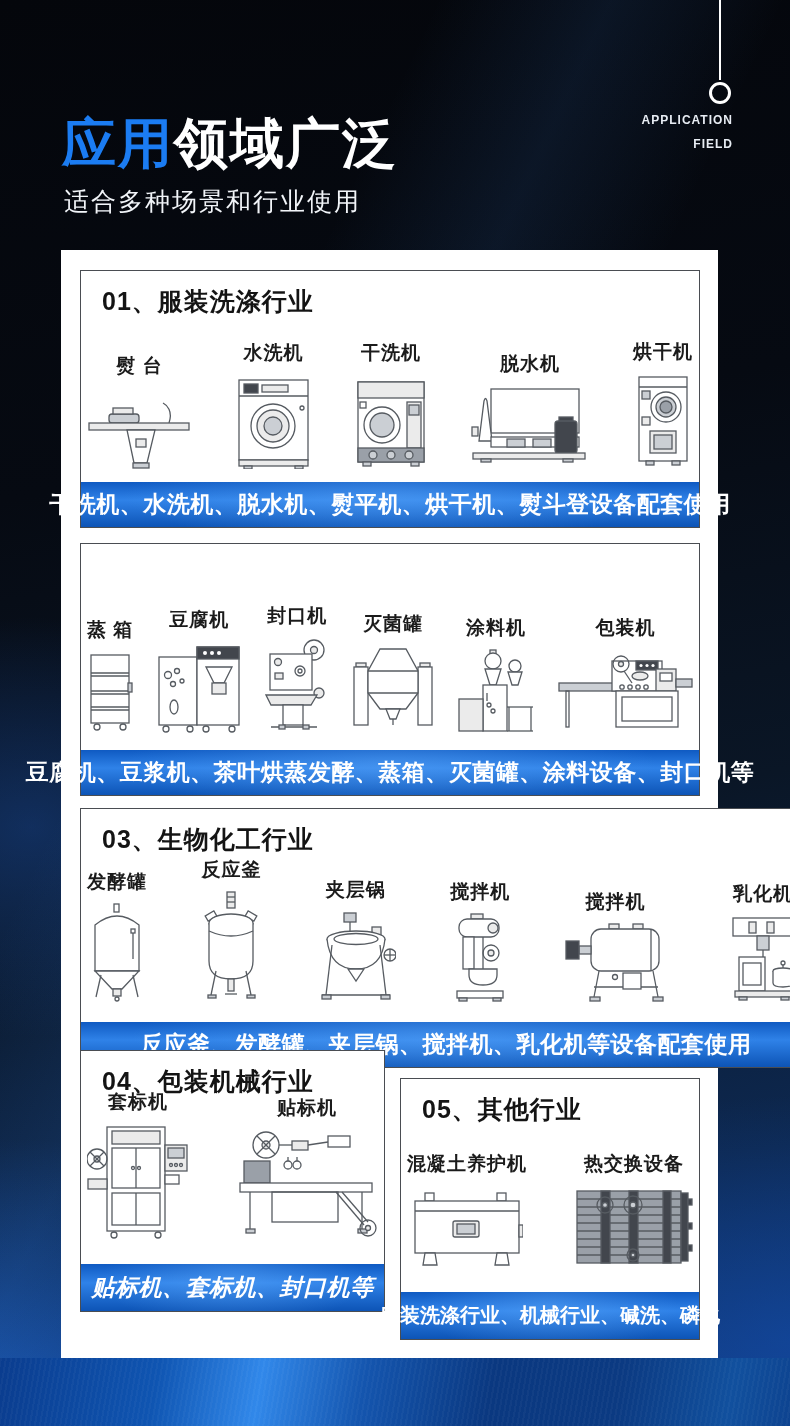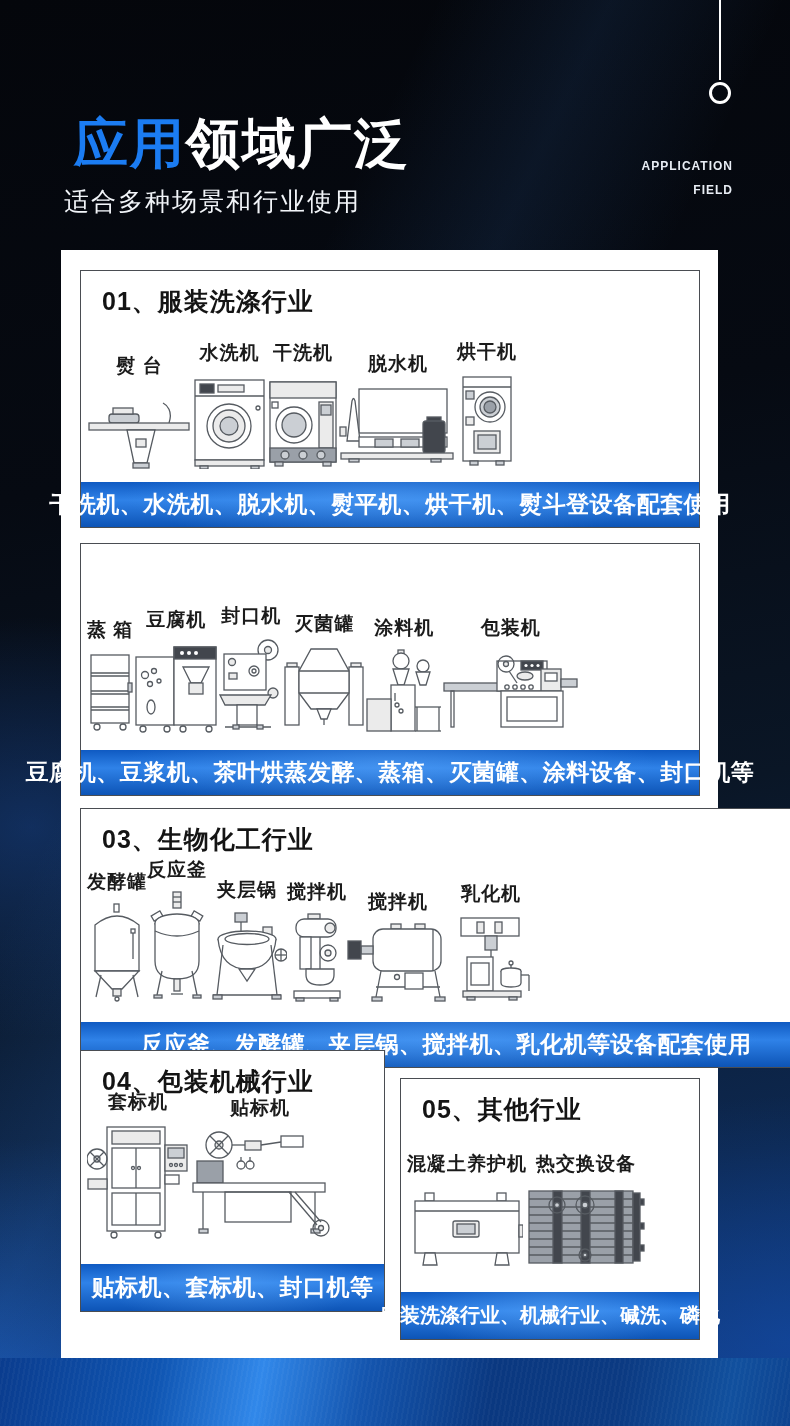--- a/index.html
+++ b/index.html
@@ -22,66 +22,66 @@
     position:absolute;left:0;top:1358px;width:790px;height:68px;
     background:
       repeating-linear-gradient(100deg, rgba(255,255,255,.03) 0 2px, transparent 2px 5px),
       linear-gradient(100deg,#0a3c8e 0%,#0f55b2 20%,#3188ea 33%,#1455ae 46%,#0a3880 62%,#0b3a82 78%,#11509e 92%,#0d4390 100%);
   }
   
   .hero-title{
     position:absolute;left:62px;top:72px;font-size:54px;font-weight:900;
     letter-spacing:2px;color:#ffffff;white-space:nowrap;
   }
-  .hero-title .hl{color:#1b7cf2;margin-left:12px;}
+  .hero-title .hl{color:#1b7cf2;}
   .hero-subtitle{
     position:absolute;left:64px;top:160px;font-size:25px;font-weight:500;
     letter-spacing:2px;color:#f2f5f9;white-space:nowrap;
   }
   .deco-line{position:absolute;left:719px;top:0;width:2px;height:80px;background:#ffffff;}
   .deco-circle{position:absolute;left:709px;top:82px;width:16px;height:16px;border:3px solid #ffffff;border-radius:50%;}
   .deco-tag{
     position:absolute;right:57px;top:108px;text-align:right;
-    font-size:12px;font-weight:700;letter-spacing:1px;color:#e8edf4;line-height:24px;margin-top:46px;
+    font-size:12px;font-weight:700;letter-spacing:1px;color:#e8edf4;line-height:24px;
   }
   
   .panel{position:absolute;left:61px;top:250px;width:657px;height:1108px;background:#ffffff;}
   .card{position:absolute;background:#ffffff;border:1px solid #4a4d52;box-sizing:border-box;}
   .card1{left:19px;top:20px;width:620px;height:258px;}
   .card2{left:19px;top:293px;width:620px;height:253px;}
   .card3{left:19px;top:558px;width:732px;height:260px;}
   .card4{left:19px;top:800px;width:305px;height:262px;}
   .card5{left:339px;top:828px;width:300px;height:262px;}
   .card-title{
     margin:0;position:absolute;left:21px;top:14px;
     font-size:25px;font-weight:800;color:#141414;letter-spacing:1px;white-space:nowrap;
   }
   .machines{
     position:absolute;left:6px;right:6px;
-    display:flex;align-items:flex-end;justify-content:flex-start;
+    display:flex;align-items:flex-end;justify-content:space-between;
   }
   .card1 .machines{bottom:58px;}
   .card2 .machines{bottom:62px;}
   .card3 .machines{bottom:64px;}
   .card4 .machines,.card5 .machines{bottom:70px;}
   .machine{display:flex;flex-direction:column;align-items:center;margin:0;}
   .machine figcaption{
     font-size:19px;font-weight:600;color:#1b1b1b;letter-spacing:1px;
     margin-bottom:8px;white-space:nowrap;
   }
   .machine svg{display:block;}
   .banner{
     position:absolute;left:0;right:0;bottom:0;height:45px;
     display:flex;align-items:center;justify-content:center;
     color:#ffffff;font-weight:800;font-size:23px;letter-spacing:.5px;white-space:nowrap;
     background:
       radial-gradient(60% 150% at 50% 30%, rgba(100,175,255,.40), rgba(0,0,0,0) 72%),
       linear-gradient(180deg,#0f5ac2 0%,#2f82e8 40%,#0d54b6 100%);
   }
-  .card4 .banner{height:47px;}
+  .card4 .banner{height:47px;font-style:italic;}
   .card5 .banner{height:47px;font-size:20px;letter-spacing:0;}
   
   svg.mi *{stroke:#565b61;stroke-width:1.3;fill:none;}
   svg.mi .fw{fill:#ffffff;}
   svg.mi .fl{fill:#ebebeb;}
   svg.mi .fm{fill:#cbcfd4;}
   svg.mi .fg{fill:#9aa0a8;}
   svg.mi .fd{fill:#42464d;}
   svg.mi .dot{fill:#ffffff;stroke:none;}
 </style>

